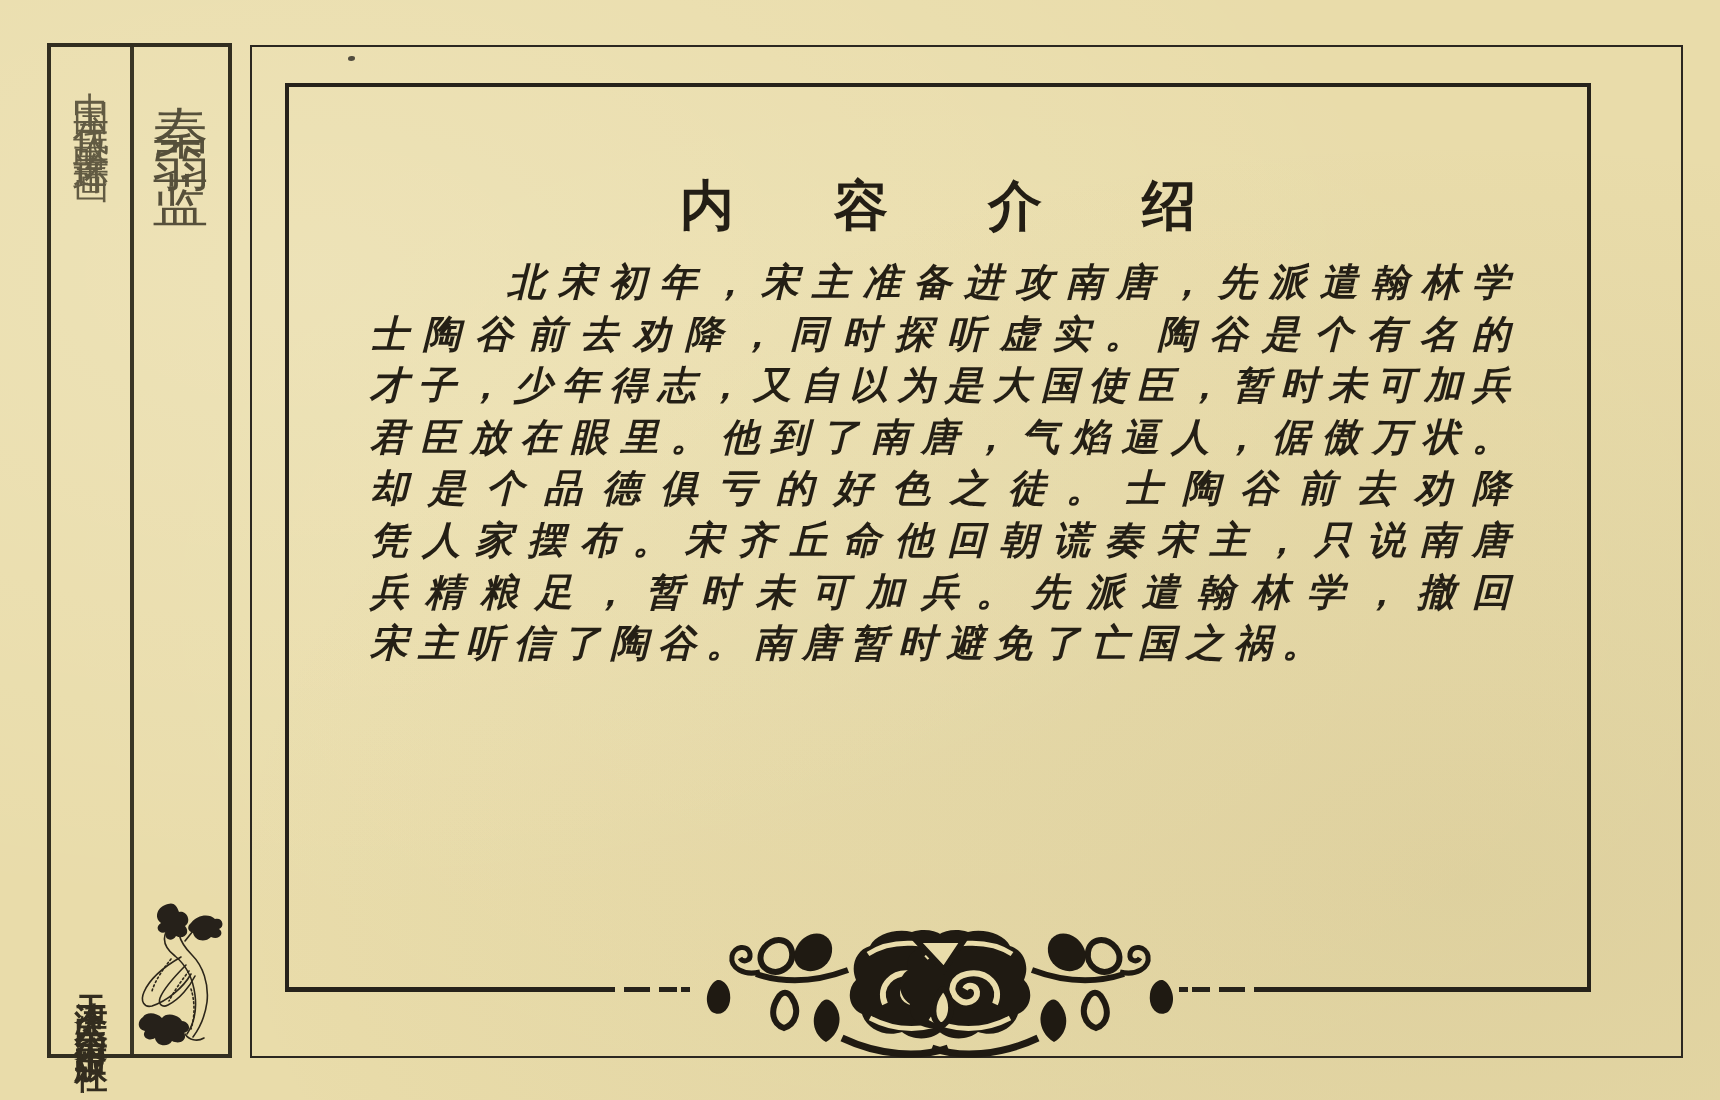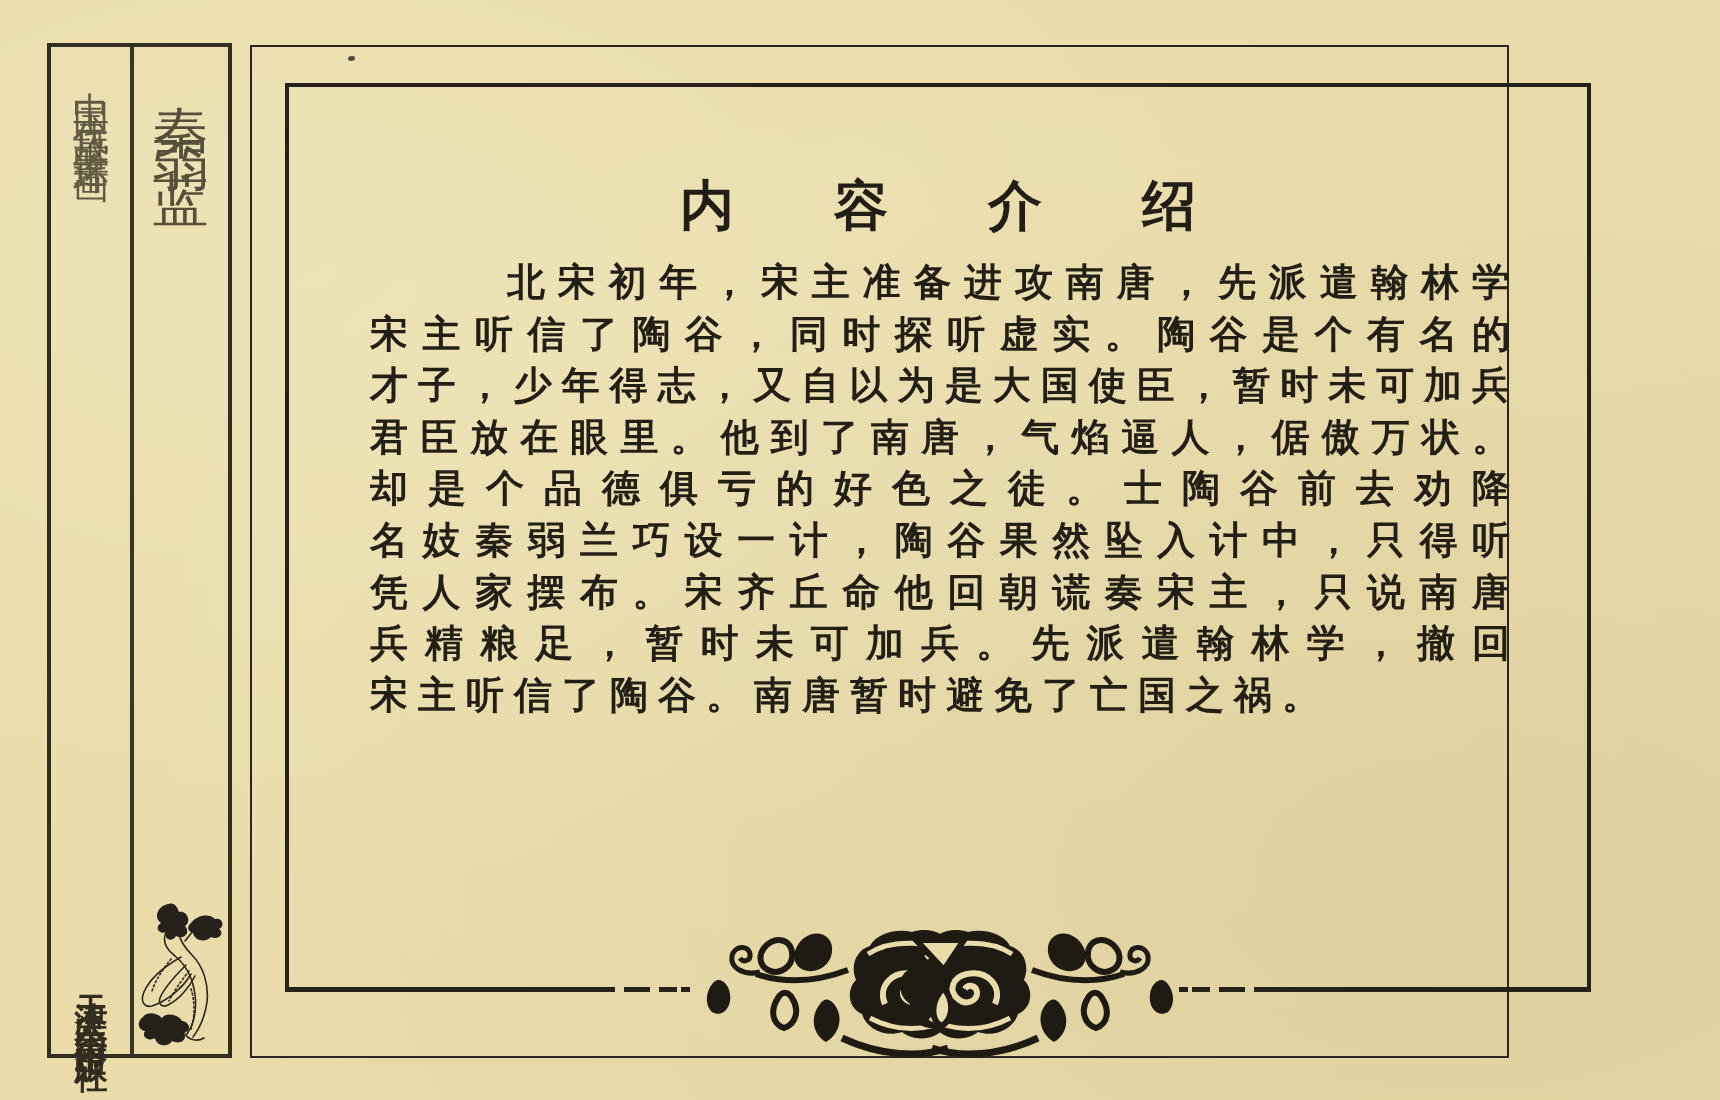--- a/index.html
+++ b/index.html
@@ -29,36 +29,36 @@
   .series{left:0;top:16px;width:79px;}
   .series span{font-size:36px;letter-spacing:10px;color:#57503a;opacity:.92;}
   .publisher{left:0;bottom:14px;width:79px;}
   .publisher span{font-size:33px;letter-spacing:8px;color:#332d1f;font-weight:bold;}
   .booktitle{left:83px;top:16px;width:94px;}
   .booktitle span{font-size:56px;letter-spacing:32px;color:#4f4935;opacity:.95;}
   .lady{position:absolute;right:3px;bottom:5px;}
 
   
   .outer-frame{
-    position:absolute;left:250px;top:45px;width:1259px;height:1013px;
+    position:absolute;left:250px;top:45px;width:1433px;height:1013px;
     border:2px solid #2b2720;box-sizing:border-box;
   }
   .inner-frame{
     position:absolute;left:33px;top:36px;width:1306px;height:907px;
     border:4px solid #26221a;border-bottom:none;box-sizing:border-box;
   }
   .heading{
     margin-top:92px;text-align:center;
     font-size:54px;line-height:1;font-weight:bold;color:#231e15;
     letter-spacing:100px;padding-left:100px;white-space:nowrap;
   }
   .intro{width:1140px;margin:24px 0 0 81px;font-size:38px;font-weight:bold;color:#241f15;}
   .body-line{
     height:51.6px;line-height:51.6px;white-space:nowrap;
-    text-align:justify;text-align-last:justify;text-justify:inter-character;
+    text-align:justify;text-align-last:justify;text-justify:inter-character;font-style:italic;
   }
   .body-line.first{text-indent:137px;}
   .body-line.last{text-align-last:left;letter-spacing:10px;}
 
   .bline{position:absolute;bottom:-2px;height:5px;}
   .bline-l{
     left:-4px;width:405px;
     background:linear-gradient(to right,
       #26221a 0 330px,transparent 330px 339px,
       #26221a 339px 365px,transparent 365px 374px,
@@ -118,25 +118,24 @@
     </svg>
   </div>
 
   <div class="outer-frame">
     <div class="inner-frame">
 
       <div class="heading">内容介绍</div>
 
       <div class="intro" id="intro">
           <div class="body-line first">北宋初年，宋主准备进攻南唐，先派遣翰林学</div>
-          <div class="body-line">宋主听信了陶谷，同时探听虚实。陶谷是个有名的</div>
+          <div class="body-line">士陶谷前去劝降，同时探听虚实。陶谷是个有名的</div>
           <div class="body-line">才子，少年得志，又自以为是大国使臣，暂时未可加兵</div>
           <div class="body-line">君臣放在眼里。他到了南唐，气焰逼人，倨傲万状。</div>
           <div class="body-line">却是个品德俱亏的好色之徒。士陶谷前去劝降</div>
-          <div class="body-line">名妓秦弱兰巧设一计，陶谷果然坠入计中，只得听</div>
           <div class="body-line">凭人家摆布。宋齐丘命他回朝谎奏宋主，只说南唐</div>
           <div class="body-line">兵精粮足，暂时未可加兵。先派遣翰林学，撤回</div>
           <div class="body-line last">宋主听信了陶谷。南唐暂时避免了亡国之祸。</div>
         </div>
 
       <div class="bline bline-l"></div>
       <div class="bline bline-r"></div>
 
       <svg class="ornament" width="480" height="140" viewBox="0 0 480 140">
         <defs>

